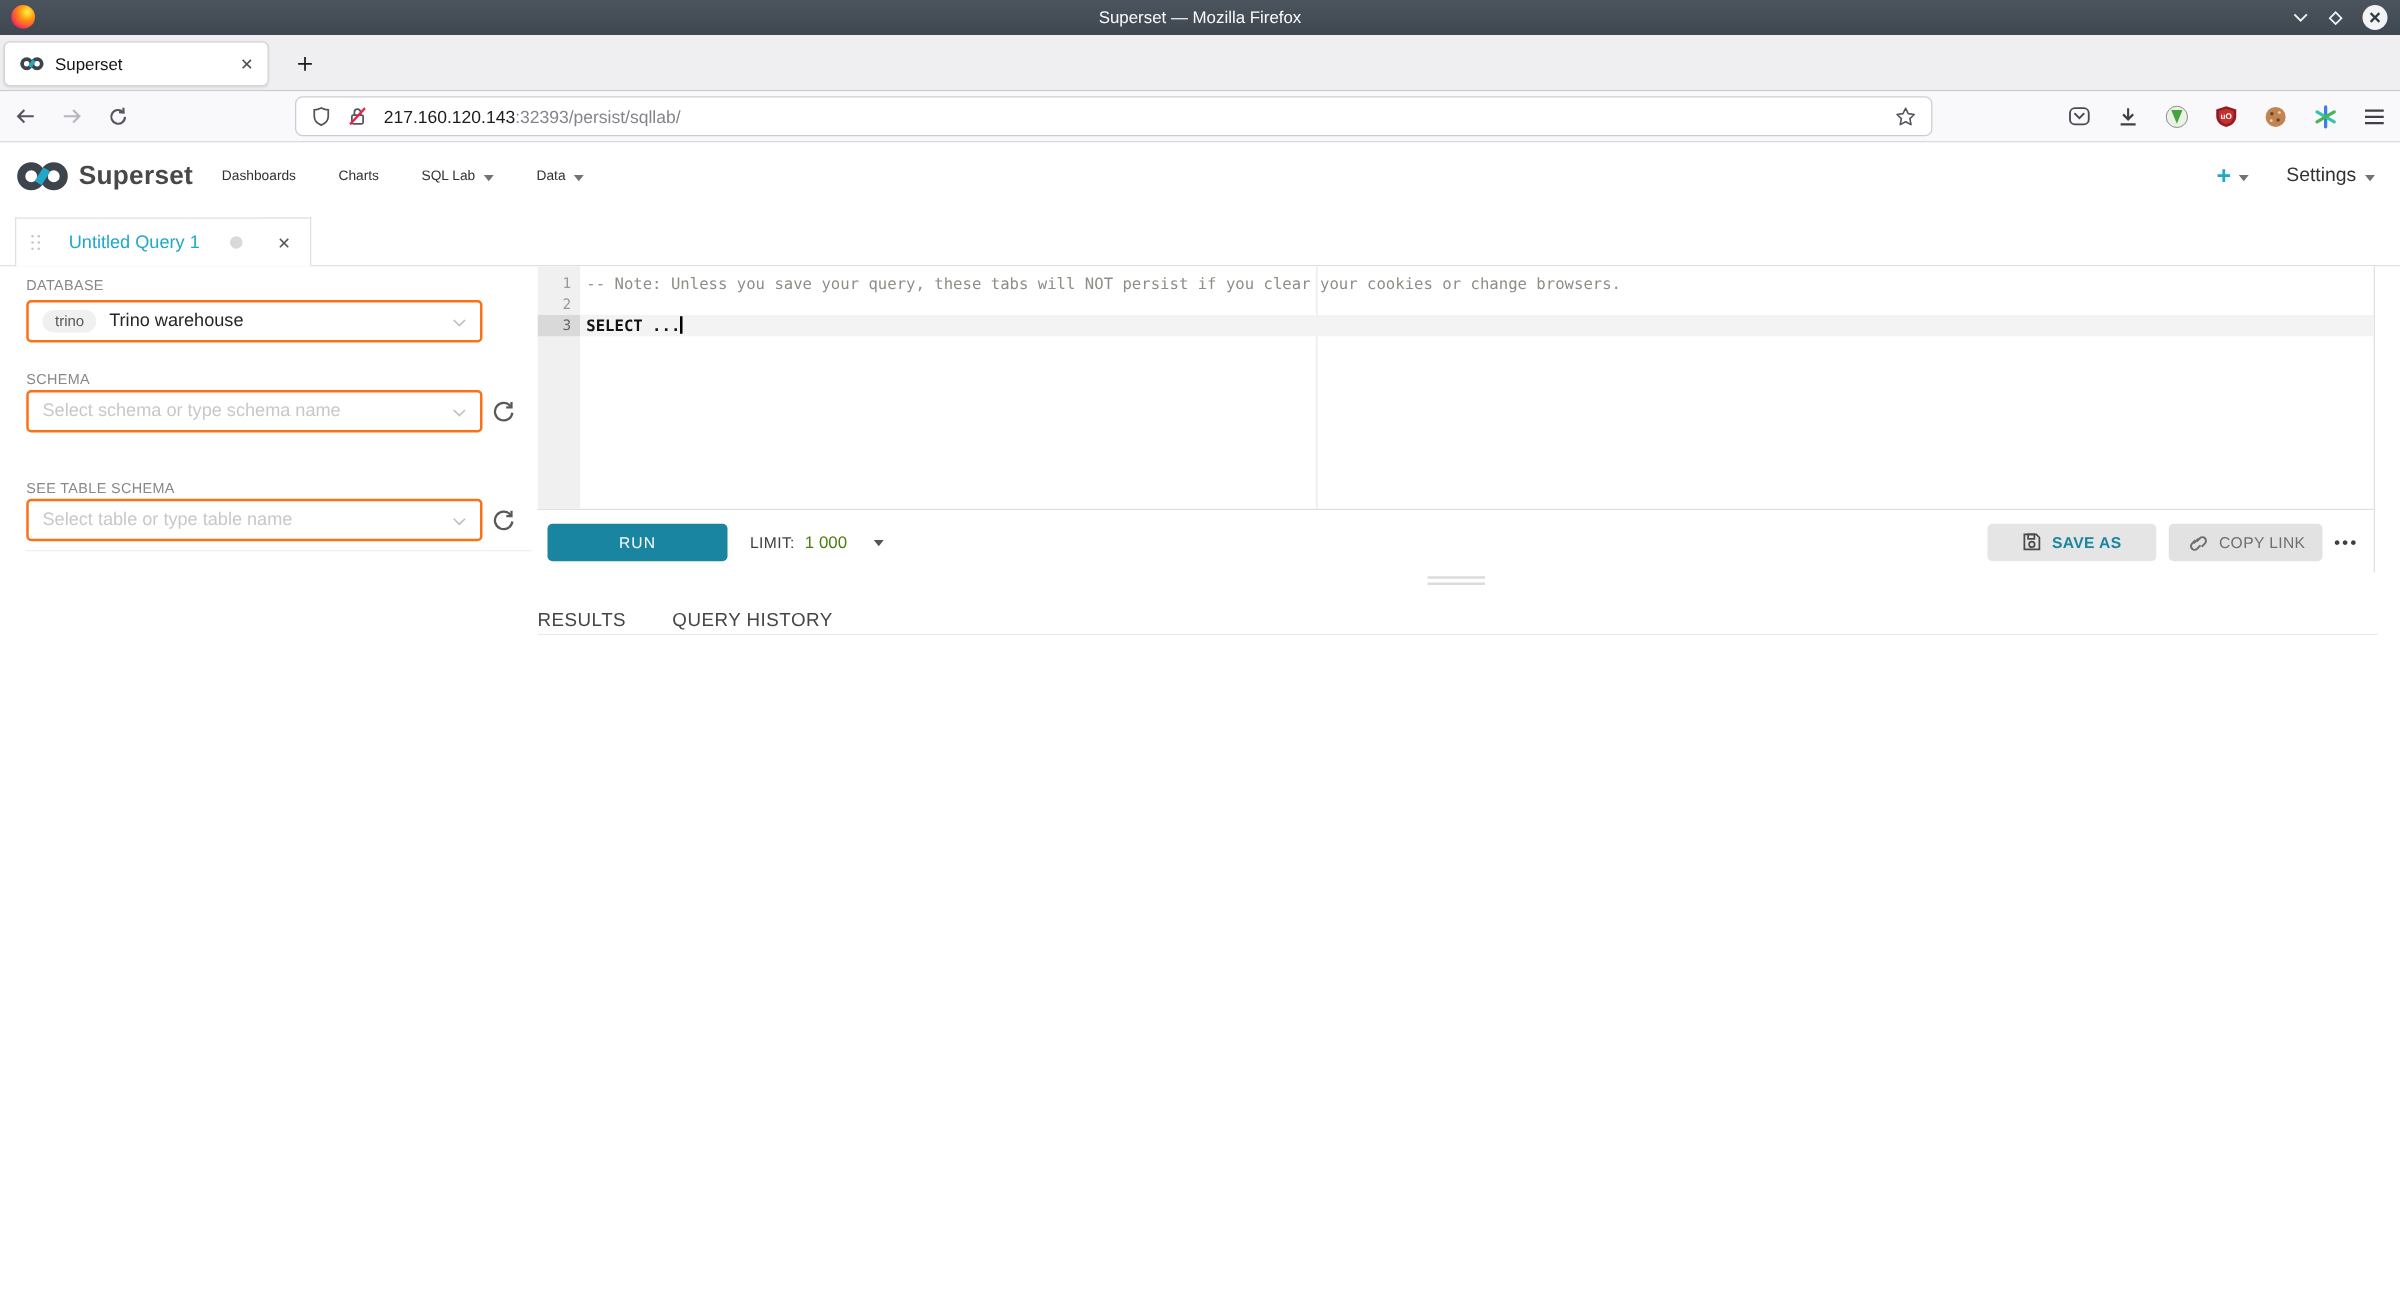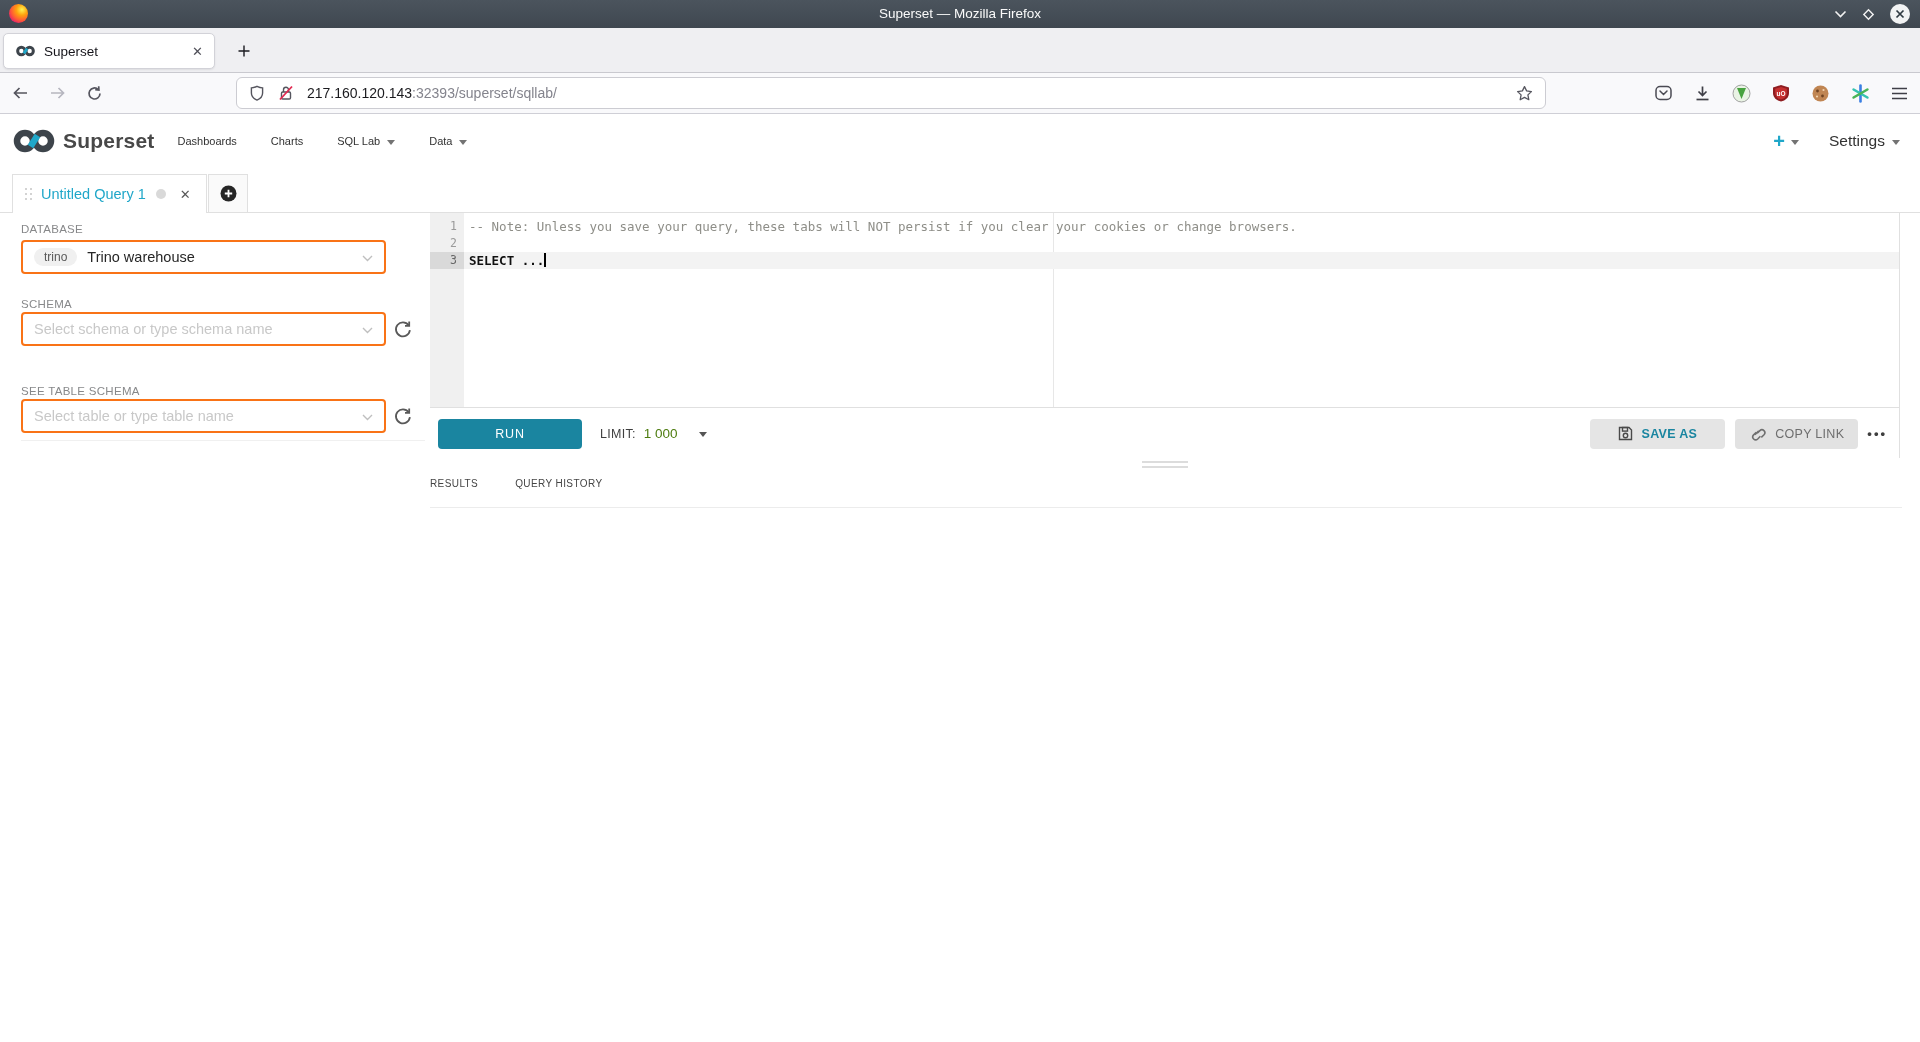--- a/index.html
+++ b/index.html
@@ -42,21 +42,21 @@
   .nav-item{font-size:11px;color:#323232;padding:0 17px;height:54px;display:flex;align-items:center;gap:7px}
   .caret{width:0;height:0;border-left:4px solid transparent;border-right:4px solid transparent;border-top:5px solid #737373;display:inline-block;margin-top:2px}
   .nav-right{position:absolute;right:20px;top:0;height:54px;display:flex;align-items:center;gap:30px}
   .plus-group{display:flex;align-items:center;gap:6px}
   .plus-glyph{color:#20a7c9;font-size:20px;font-weight:bold;line-height:20px}
   .settings-group{display:flex;align-items:center;gap:7px;font-size:15.5px;color:#323232}
 
   
   .qtabs{position:absolute;top:168px;left:0;width:100%;height:45px;background:#fff;border-bottom:1px solid #e0e0e0}
   .qtab{position:absolute;left:12px;top:6px;height:39px;background:#fff;border:1px solid #e0e0e0;border-bottom:none;
-    display:flex;align-items:center;padding:0 15px 0 12px;gap:8px;z-index:2}
+    display:flex;align-items:center;padding:0 15px 0 12px;gap:22px;z-index:2}
   .qtab-label{font-size:14.5px;color:#20a7c9}
   .qtab-dot{width:10px;height:10px;border-radius:50%;background:#d9d9d9;margin-left:2px}
   .qtab-close{color:#595959;font-size:13px;margin-left:6px}
   .dragdots{display:grid;grid-template-columns:3px 3px;grid-auto-rows:3px;gap:2px}
   .dragdots i{width:2.4px;height:2.4px;border-radius:50%;background:#c4c4c4}
   .qtab-add{position:absolute;left:208px;top:6px;width:40px;height:38px;background:#fafafa;border:1px solid #e0e0e0;border-bottom:none;
     display:flex;align-items:center;justify-content:center}
 
   
   .sidebar{position:absolute;left:21px;top:212px;width:404px;height:260px}
@@ -97,21 +97,21 @@
   .saveas-btn{height:30px;padding:0 28px;background:#e5e5e5;border-radius:4px;display:flex;align-items:center;gap:9px}
   .saveas-btn span{color:#1a85a0;font-weight:bold;font-size:12.5px;letter-spacing:.3px}
   .copylink-btn{height:30px;padding:0 14px;background:#e2e2e2;border-radius:4px;display:flex;align-items:center;gap:9px;margin-left:10px}
   .copylink-btn span{color:#6e6e6e;font-weight:normal;font-size:12.5px;letter-spacing:.3px}
   .more-btn{margin:0 12px 0 9px;color:#3f3f3f;font-size:13px;font-weight:bold;letter-spacing:2px}
 
   
   .resizer{position:absolute;left:430px;top:461px;width:1470px;display:flex;flex-direction:column;align-items:center;gap:3px}
   .resizer i{width:46px;height:2px;background:#dcdcdc}
   .south-tabs{position:absolute;left:430px;top:478px;width:1472px;height:30px;border-bottom:1px solid #ececec;display:flex;gap:37px}
-  .south-tab{font-size:10px;color:#454545;letter-spacing:.4px;}
+  .south-tab{font-size:15px;color:#454545;letter-spacing:.4px;margin-top:10px}
 
   svg{display:block}
 </style>
 </head>
 <body>
 
 <div class="window">
 
   <div class="titlebar">
     <div class="ff-logo"></div>
@@ -164,21 +164,21 @@
 
     <div class="urlbar">
       <svg width="16" height="16" viewBox="0 0 16 16">
         <path d="M8 1.4 C10 2.4 12 2.9 13.6 2.9 V8 C13.6 11.5 11 13.9 8 15.1 C5 13.9 2.4 11.5 2.4 8 V2.9 C4 2.9 6 2.4 8 1.4 Z" fill="none" stroke="#55555e" stroke-width="1.4"></path>
       </svg>
       <svg width="16" height="16" viewBox="0 0 16 16" style="margin-left:13px">
         <rect x="3.5" y="7" width="9" height="7" rx="1.2" fill="none" stroke="#55555e" stroke-width="1.4"></rect>
         <path d="M5.5 7 V4.8 A2.5 2.5 0 0 1 10.5 4.8 V7" fill="none" stroke="#55555e" stroke-width="1.4"></path>
         <line x1="2" y1="14.5" x2="14" y2="1.5" stroke="#e22850" stroke-width="1.8"></line>
       </svg>
-      <span class="url-text"><span class="url-host">217.160.120.143</span><span class="url-rest">:32393/superset/sqllab/</span></span>
+      <span class="url-text"><span class="url-host">217.160.120.143</span><span class="url-rest">:32393/persist/sqllab/</span></span>
       <svg width="17" height="17" viewBox="0 0 17 17">
         <path d="M8.5 1.6 L10.6 5.9 L15.4 6.6 L11.9 9.9 L12.8 14.7 L8.5 12.4 L4.2 14.7 L5.1 9.9 L1.6 6.6 L6.4 5.9 Z" fill="none" stroke="#55555e" stroke-width="1.3" stroke-linejoin="round"></path>
       </svg>
     </div>
 
     <div class="right-icons">
       <svg width="19" height="18" viewBox="0 0 19 18">
         <rect x="2" y="2.5" width="15" height="13" rx="4" fill="none" stroke="#4a4a53" stroke-width="1.5"></rect>
         <polyline points="6,7 9.5,10.5 13,7" fill="none" stroke="#4a4a53" stroke-width="1.5" stroke-linecap="round"></polyline>
       </svg>

